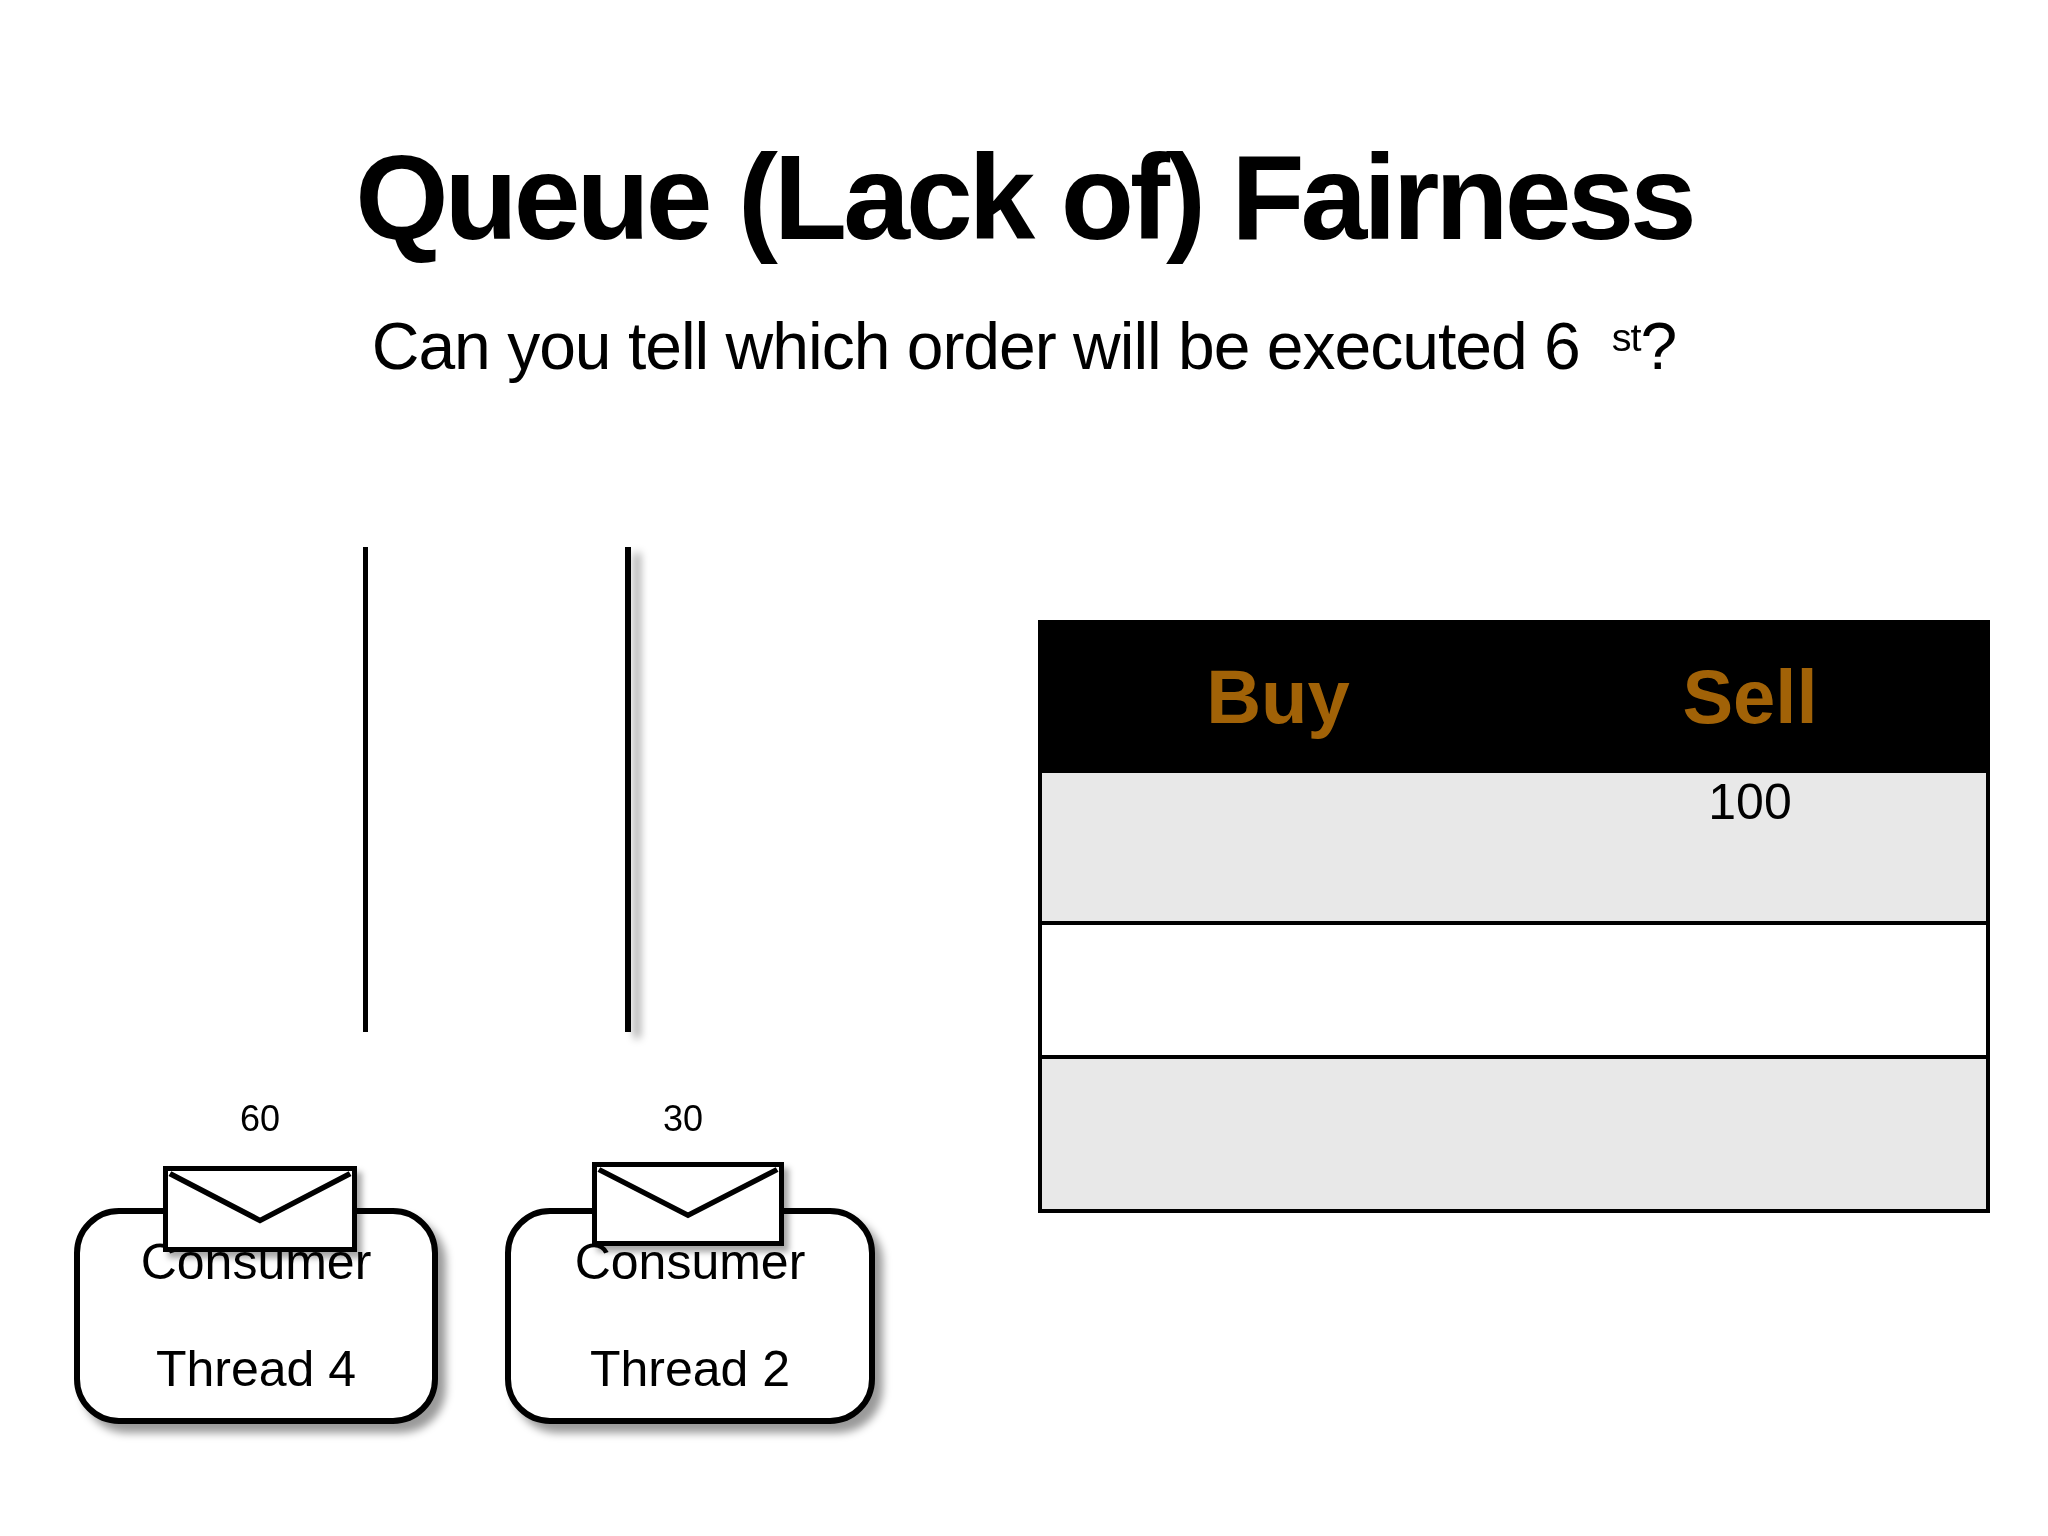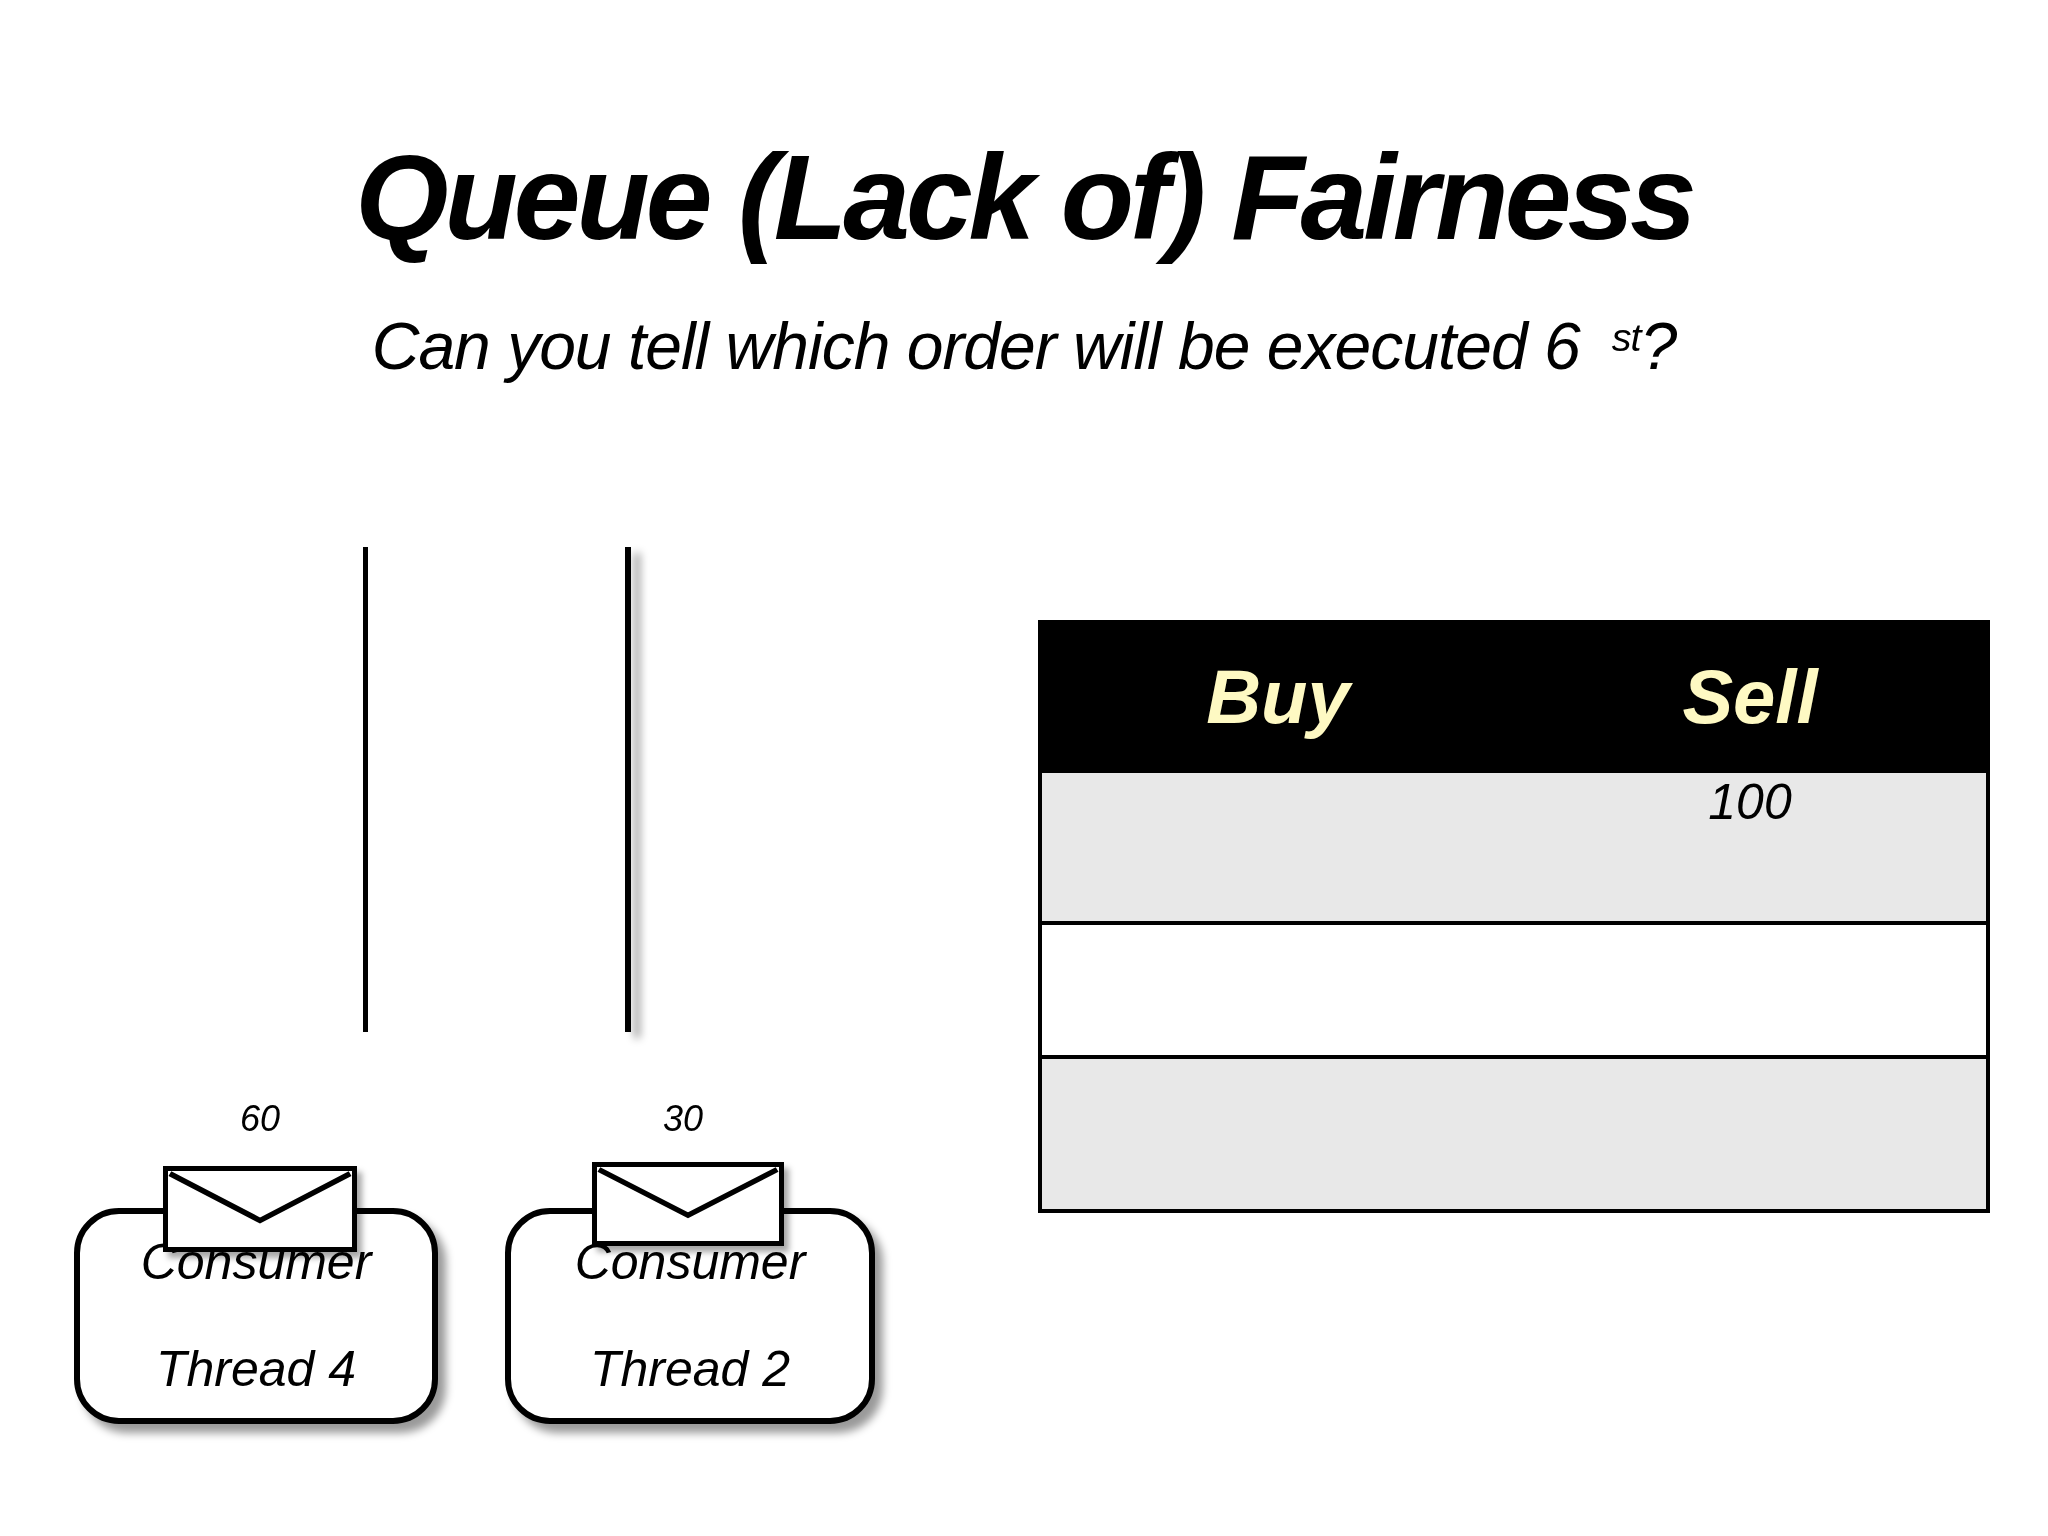--- a/index.html
+++ b/index.html
@@ -4,21 +4,20 @@
 <style>
   html, body { margin: 0; padding: 0; background: #ffffff; }
   #stage {
     position: relative;
     width: 2048px;
     height: 1536px;
     background: #ffffff;
     overflow: hidden;
     font-family: "Liberation Sans", sans-serif;
     color: #000000;
-    font-style: italic;
   }
 
   
   .title {
     position: absolute;
     left: 0; right: 0; top: 128px;
     text-align: center;
     font-size: 120px;
     font-weight: bold;
     letter-spacing: -4px;
@@ -54,21 +53,21 @@
     position: absolute;
     left: 1038px; top: 620px;
     width: 952px;
     border: 4px solid #000;
     border-top: none;
     box-sizing: border-box;
   }
   .t-header {
     height: 153px;
     background: #000000;
-    color: #fef9c3;
+    color: #a16207;
     display: flex;
   }
   .t-header .hcell {
     width: 50%;
     display: flex;
     align-items: center;
     justify-content: center;
     font-size: 76px;
     font-weight: bold;
   }

